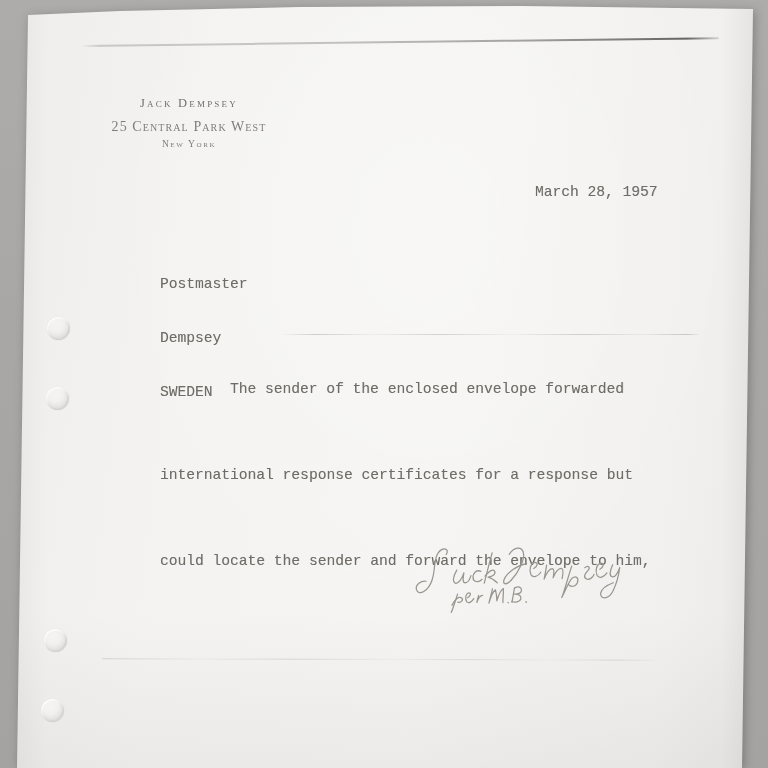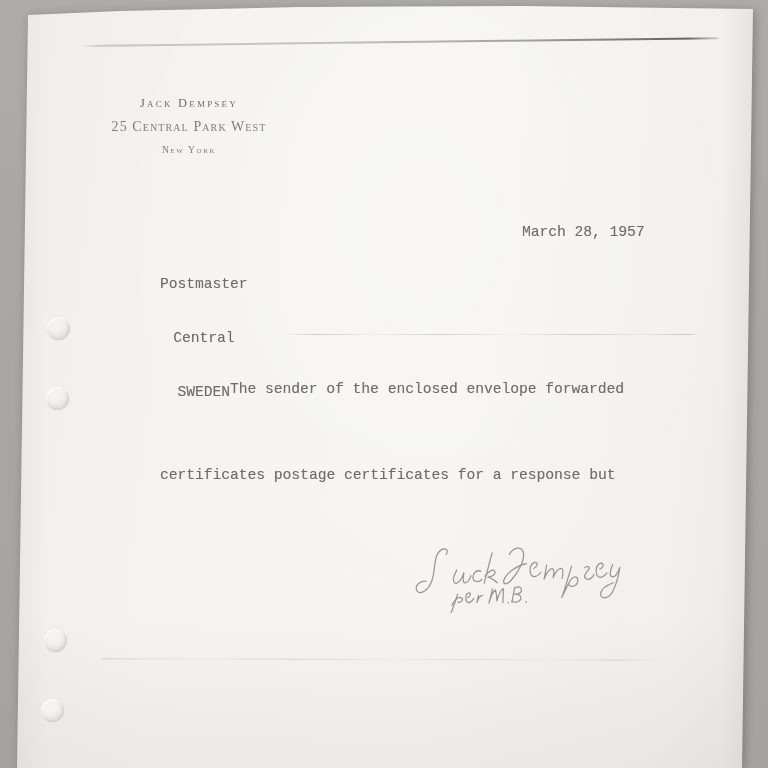--- a/index.html
+++ b/index.html
@@ -106,38 +106,38 @@
     letter-spacing: 2.2px;
     color: #726f6b;
   }
   .lh-addr {
     margin-top: 8px;
     font-size: 14px;
     letter-spacing: 1.1px;
     color: #7f7d78;
   }
   .lh-city {
-    margin-top: 10px;
+    margin-top: 4px;
     font-size: 9.5px;
     letter-spacing: 1.6px;
     color: #7f7d78;
   }
 
   
   .typed {
     font-family: "Liberation Mono", monospace;
     font-size: 14.6px;
     color: #6f6c67;
     white-space: pre;
     text-shadow: 0.3px 0.3px 0.4px rgba(111,108,103,0.35);
   }
 
-  .date  { position: absolute; left: 522px; top: 184px; margin-top: 40px; }
-
-  .recipient { position: absolute; left: 160px; top: 239px; line-height: 18px; text-align: center; }
+  .date  { position: absolute; left: 535px; top: 184px; }
+
+  .recipient { position: absolute; left: 160px; top: 239px; line-height: 18px; }
 
   .letter-body { position: absolute; left: 160px; top: 317px; line-height: 28.8px; }
   .bl.ind     { padding-left: 70px; }
 
   
   .signature {
     position: absolute;
     left: 413px; top: 540px;
     width: 212px; height: 72px;
     transform: rotate(-2deg);
@@ -177,27 +177,28 @@
       <div class="letterhead">
         <div class="lh-name">Jack Dempsey</div>
         <div class="lh-addr">25 Central Park West</div>
         <div class="lh-city">New York</div>
       </div>
 
       <div class="date typed">March 28, 1957</div>
 
       <div class="recipient typed">
         <div>Postmaster</div>
-        <div>Central</div>
+        <div>Dempsey</div>
         <div>SWEDEN</div>
       </div>
 
       <div class="letter-body typed">
         <div class="bl ind">The sender of the enclosed envelope forwarded</div>
-        <div class="bl">certificates postage certificates for a response but</div>
+        <div class="bl">international response certificates for a response but</div>
+        <div class="bl">could locate the sender and forward the envelope to him,</div>
         
         
         
       </div>
 
       <div class="signature">
         <svg viewBox="0 0 212 72" aria-hidden="true">
 
           <path class="sig-stroke" d="M34,12 C38,6 31,4 26,10 C21,17 23,26 19,37 C15,48 5,53 3,46 C2,41 8,37 13,38"></path>
           <path class="sig-stroke" d="M44,28 C41,33 39,39 42,41 C45,42 49,37 51,31 C50,36 49,41 52,41 C55,41 57,37 58,34"></path>

